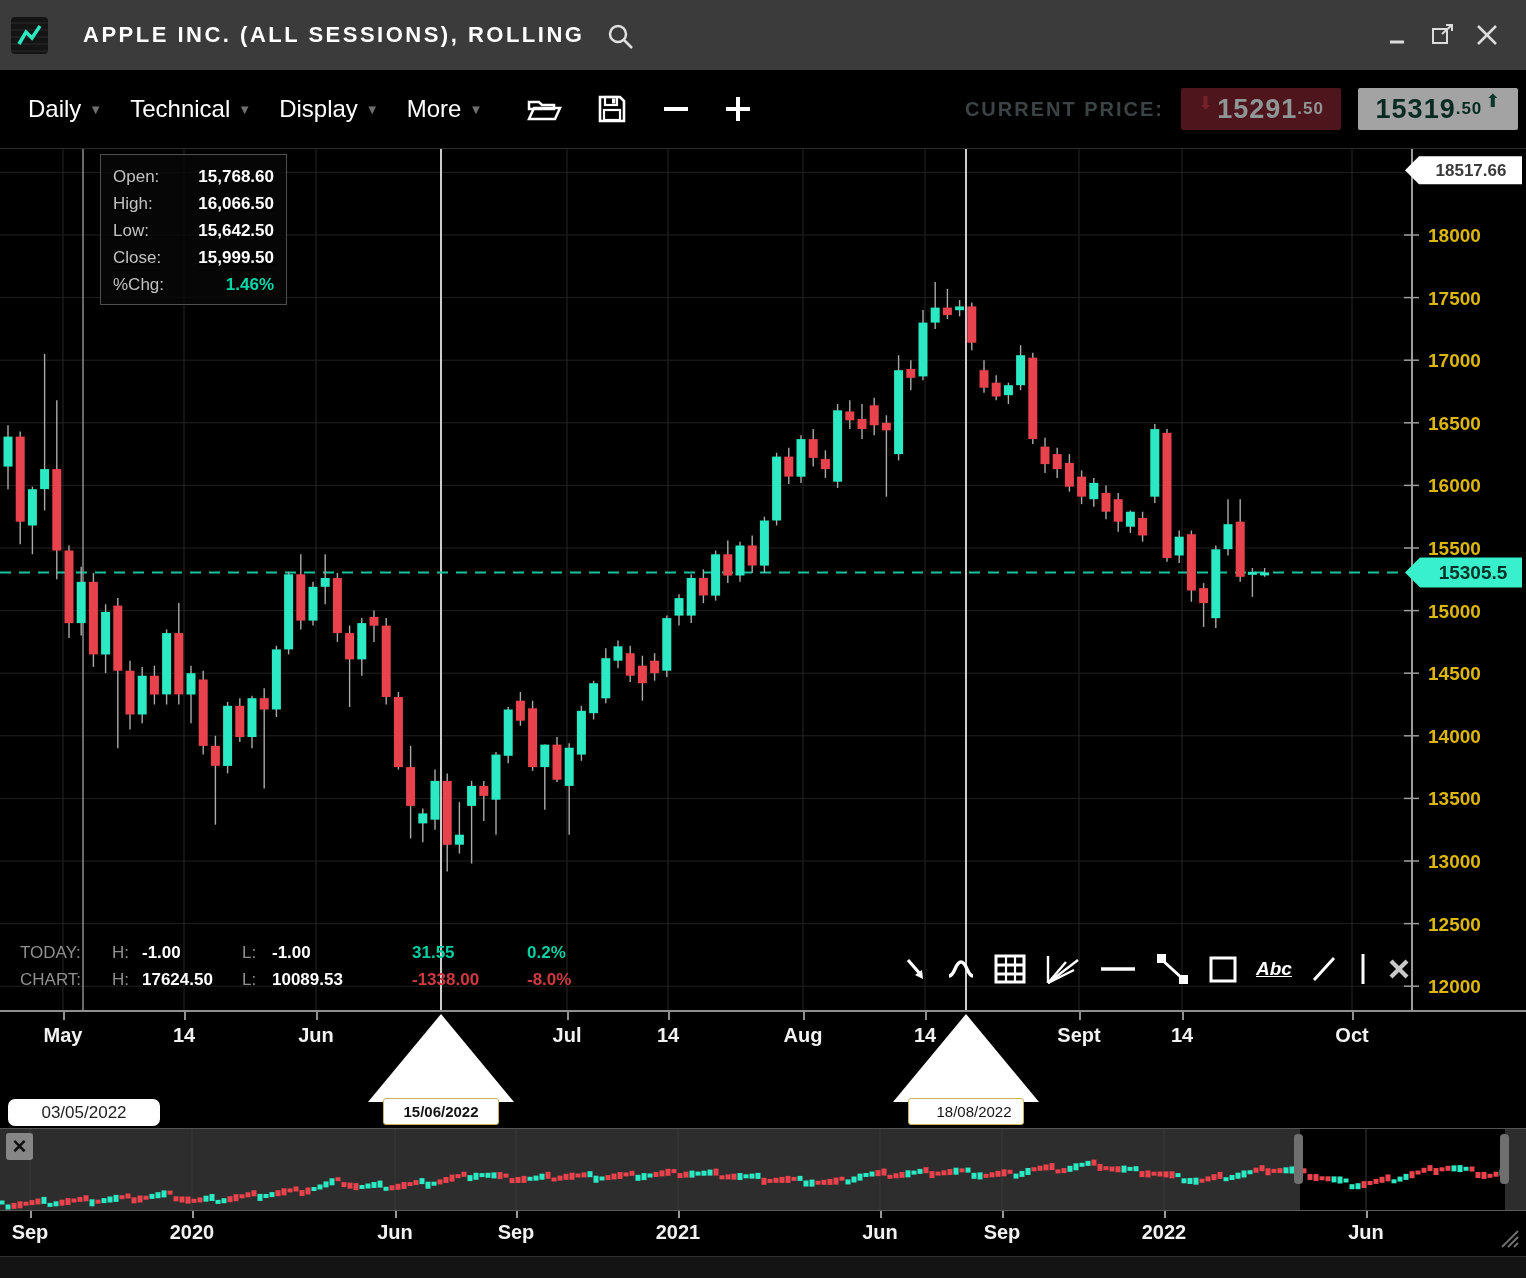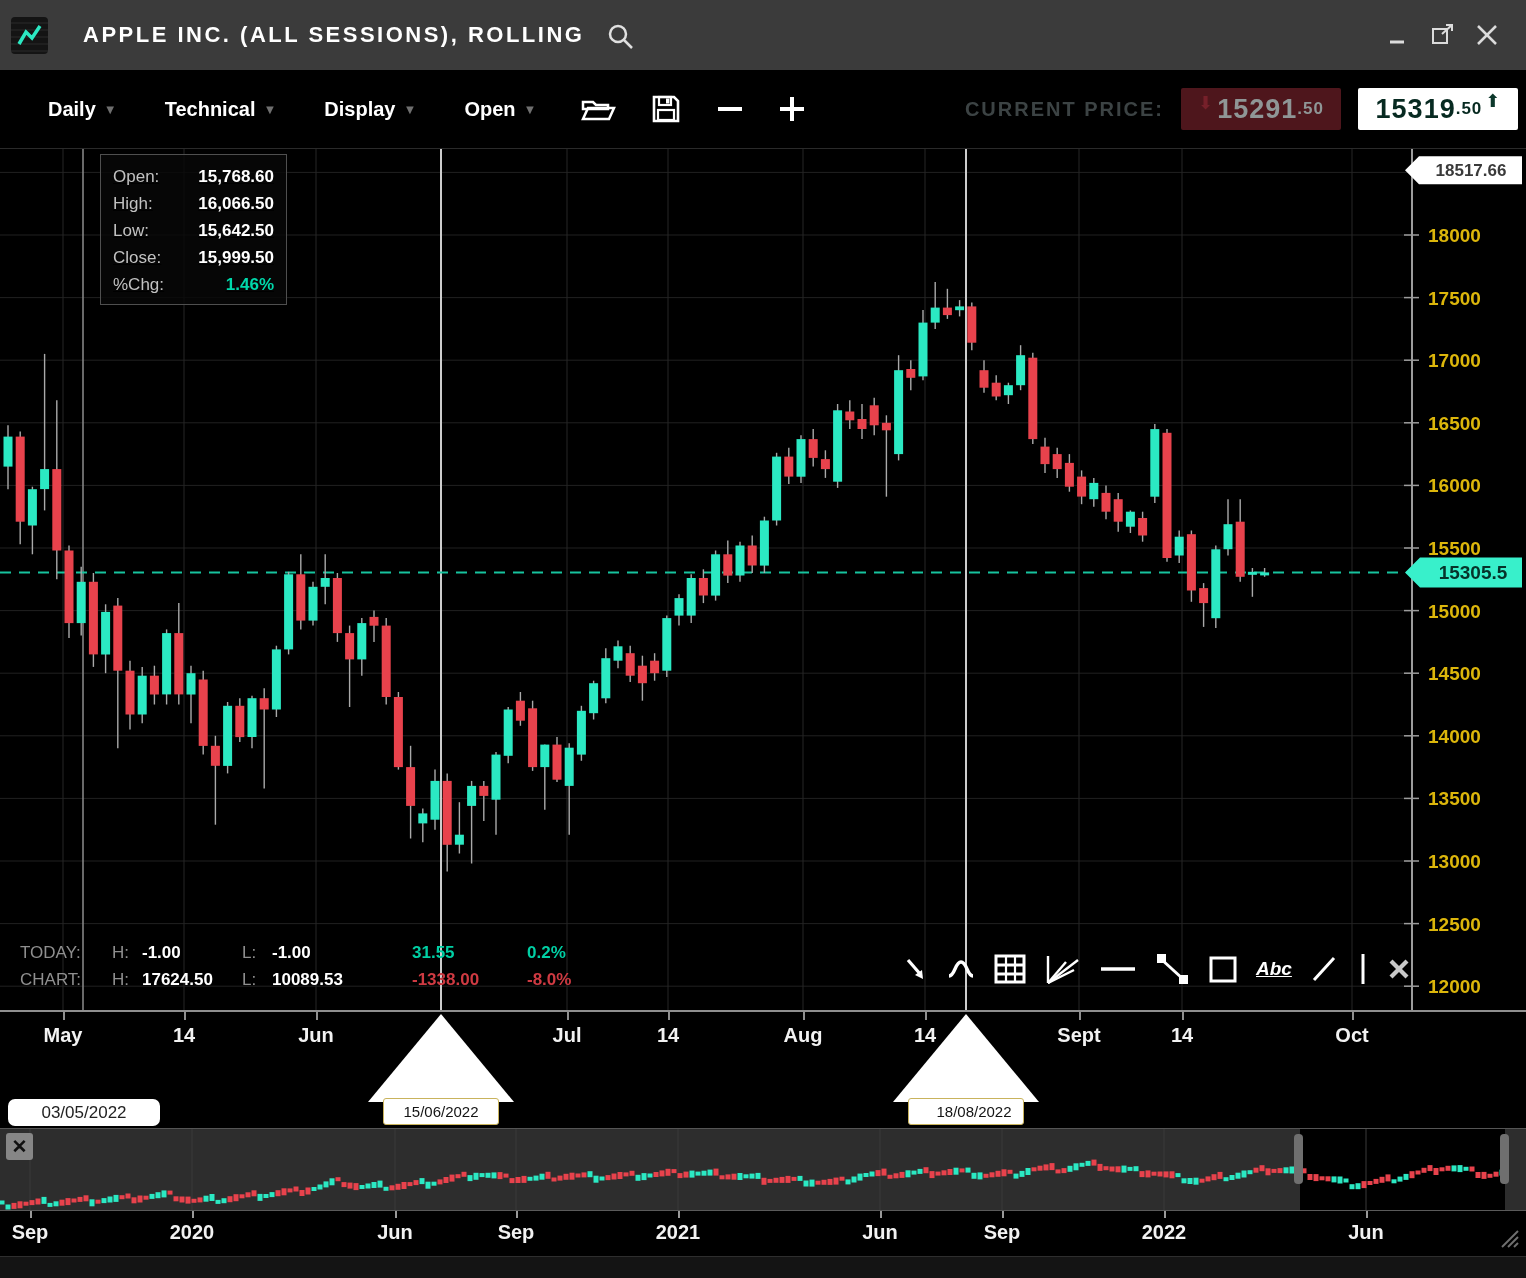--- a/index.html
+++ b/index.html
@@ -12,28 +12,28 @@
             background-image:repeating-linear-gradient(#141414 0 5px,#1f1f1f 5px 7px);}
   .app-icon svg{position:absolute;left:3px;top:3px;}
   .win-title{position:absolute;left:83px;top:22px;color:#fff;font-size:22px;font-weight:bold;letter-spacing:2.5px;}
   .search-btn{position:absolute;left:606px;top:22px;width:30px;height:30px;cursor:pointer;}
   .winctl{position:absolute;top:20px;width:30px;height:30px;display:flex;align-items:center;justify-content:center;cursor:pointer;}
   .ctl-min{left:1384px;} .ctl-restore{left:1428px;} .ctl-close{left:1472px;}
   
   .toolbar{position:absolute;left:0;top:70px;width:1526px;height:78px;background:#000;display:flex;align-items:center;}
   .menu{display:flex;align-items:center;margin-left:28px;cursor:pointer;}
   .menu:first-child{margin-left:28px;}
-  .menu .lbl{color:#fff;font-size:20px;font-weight:bold;margin-left:20px;}
+  .menu .lbl{color:#fff;font-size:24px;font-weight:normal;}
   .menu .caret{color:#6f6f6f;font-size:13px;margin-left:8px;}
   .tb-icons{display:flex;align-items:center;margin-left:44px;gap:34px;}
   .tb-btn{cursor:pointer;display:flex;align-items:center;}
   .rightgrp{position:absolute;right:8px;top:0;height:78px;display:flex;align-items:center;gap:17px;}
   .cp-label{color:#3c4344;font-size:20px;font-weight:bold;letter-spacing:2px;}
   .pricebox{width:160px;height:42px;border-radius:2px;display:flex;align-items:center;justify-content:center;cursor:pointer;}
-  .bid{background:#4e161c;} .ask{background:#ffffff;}
+  .bid{background:#4e161c;} .ask{background:#a3a3a3;}
   .bid .num{color:#8f9696;} .ask .num{color:#072a21;}
   .num{font-size:27px;font-weight:bold;letter-spacing:1px;text-align:right;}
   .frac{font-size:17px;}
   .bid .arrow{color:#76202a;font-size:18px;margin-right:4px;transform:translateY(-6px);}
   .ask .arrow{color:#0c382b;font-size:18px;margin-left:3px;transform:translateY(-8px);}
   
   .chartwrap{position:absolute;left:0;top:148px;width:1526px;height:862px;background:#000;border-top:1px solid #2a2a2a;}
   #main-svg{position:absolute;left:0;top:0;}
   .infobox{position:absolute;left:100px;top:5px;width:187px;background:rgba(8,8,8,.8);
            border:1px solid #4f4f4f;padding:8px 12px 6px 12px;}
@@ -119,21 +119,21 @@
       </div>
     <div class="menu">
         <span class="lbl">Technical</span>
         <span class="caret">▼</span>
       </div>
     <div class="menu">
         <span class="lbl">Display</span>
         <span class="caret">▼</span>
       </div>
     <div class="menu">
-        <span class="lbl">Open</span>
+        <span class="lbl">More</span>
         <span class="caret">▼</span>
       </div>
     <div class="tb-icons">
       <div class="tb-btn">
         <svg width="36" height="28">
             <path d="M3 7 h10 l3 3 h12 v4 h-25 z" fill="none" stroke="#fff" stroke-width="2.5"></path>
             <path d="M3 24 l5 -11 h26 l-5 11 z" fill="none" stroke="#fff" stroke-width="2.5"></path>
           </svg>
       </div>
       <div class="tb-btn">
@@ -572,21 +572,21 @@
         <div class="xlab" style="left:925px">14</div>
         <div class="xtick" style="left:1079px"></div>
         <div class="xlab" style="left:1079px">Sept</div>
         <div class="xtick" style="left:1182px"></div>
         <div class="xlab" style="left:1182px">14</div>
         <div class="xtick" style="left:1352px"></div>
         <div class="xlab" style="left:1352px">Oct</div>
       </div>
     <div class="tri" id="tri-0" style="left: 368px;"></div>
     <div class="tri" id="tri-1" style="left: 893px;"></div>
-    <div class="mklabel" id="mk-0" style="left: 383px; width: 116px;">15/06/2022</div>
+    <div class="mklabel" id="mk-0" style="left: 383px; width: 116px; font-weight: bold;">15/06/2022</div>
     <div class="mklabel" id="mk-1" style="left: 908px; width: 116px; padding-left: 16px;">18/08/2022</div>
     <div class="datebox">03/05/2022</div>
   </div>
 
   <div class="minimap">
     <svg id="mini-svg" width="1526" height="82">
         <rect x="1300" y="0" width="205" height="82" fill="#000"></rect>
         <line x1="30" y1="0" x2="30" y2="82" stroke="#3a3a3a"></line>
         <line x1="192" y1="0" x2="192" y2="82" stroke="#3a3a3a"></line>
         <line x1="395" y1="0" x2="395" y2="82" stroke="#3a3a3a"></line>

